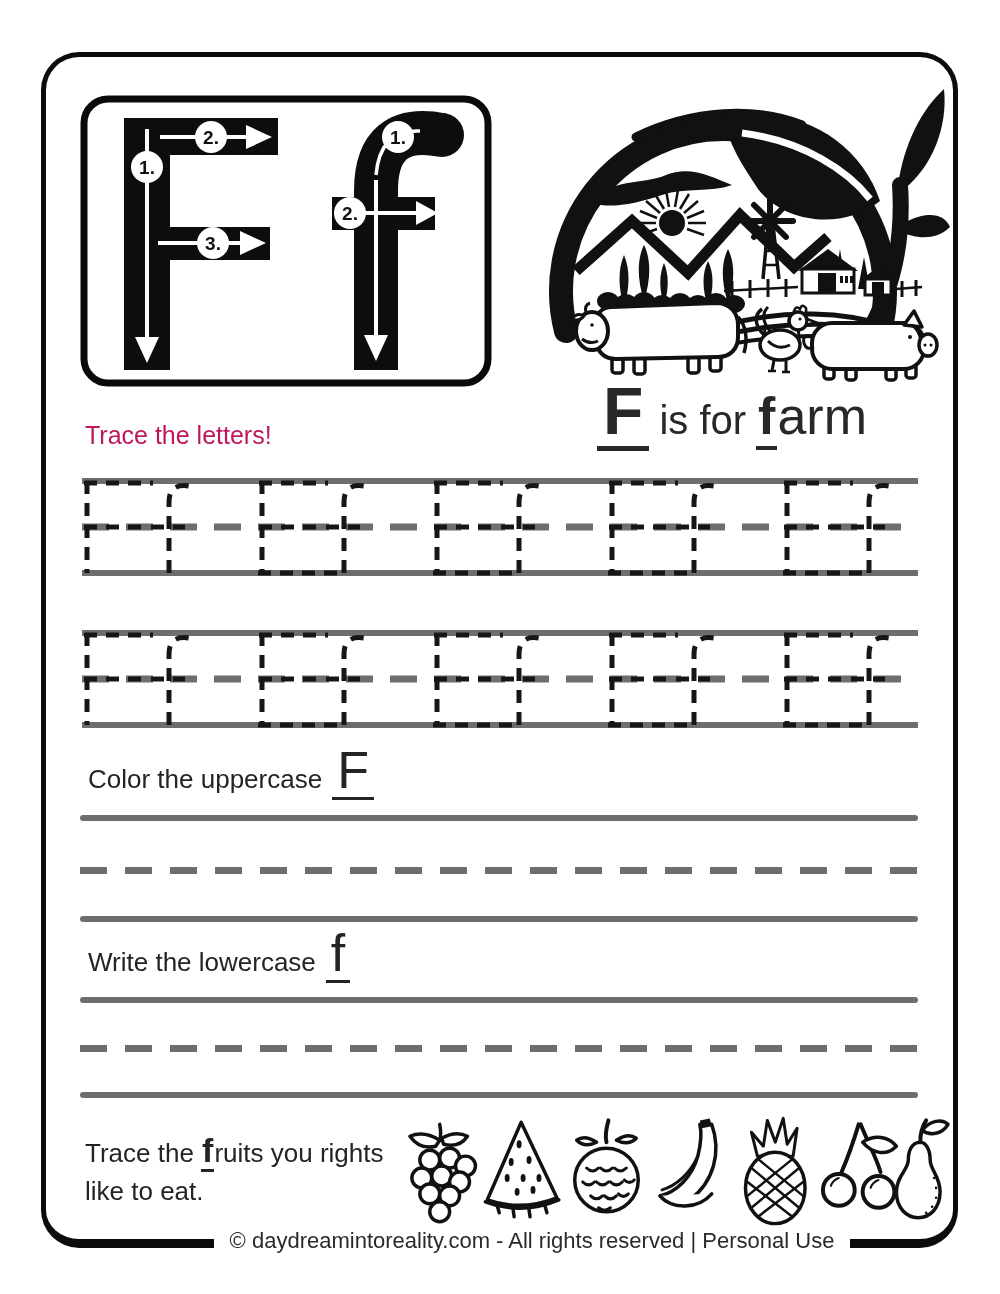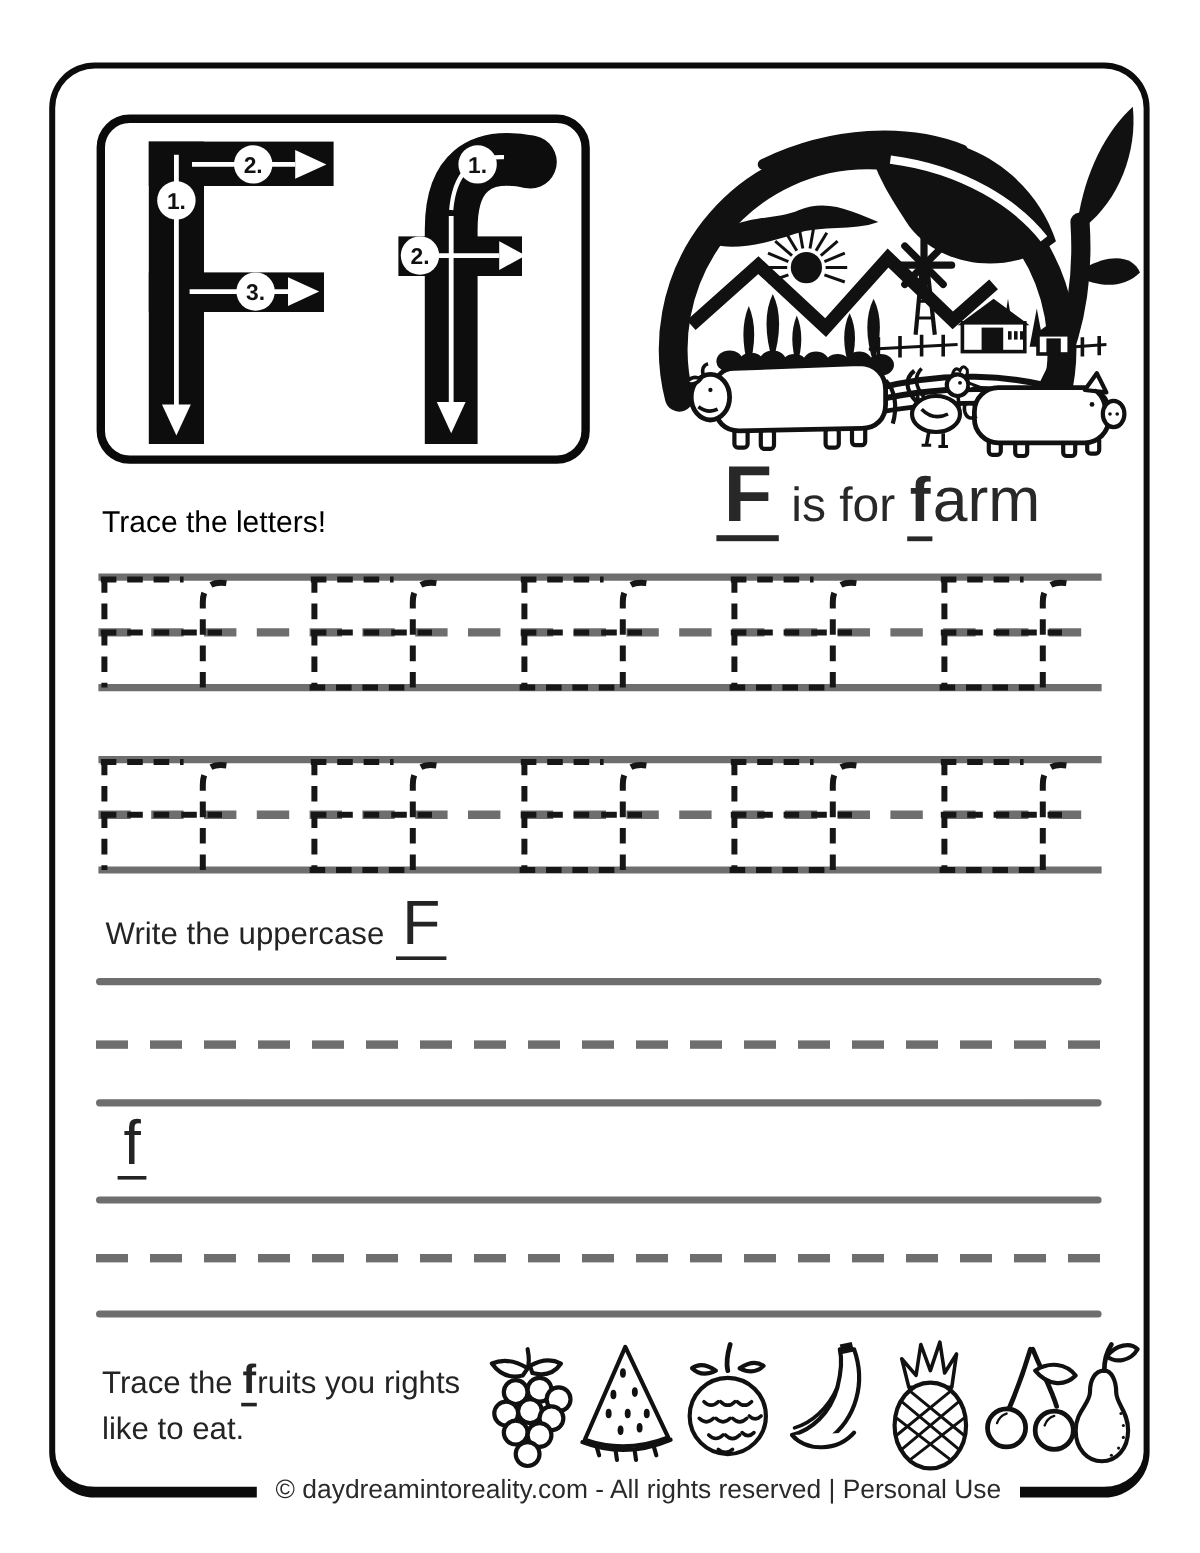--- a/index.html
+++ b/index.html
@@ -1,21 +1,21 @@
 <!DOCTYPE html>
 <html><head>
 <meta charset="utf-8">
 <style>
   * { margin:0; padding:0; box-sizing:border-box; }
   body { background:#e8e8e8; font-family:"Liberation Sans", sans-serif; }
   .page { position:relative; width:1000px; height:1294px; background:#ffffff; overflow:hidden; }
   .page-border { position:absolute; left:41px; top:52px; width:917px; height:1196px;
     border:5px solid #0c0c0c; border-bottom-width:9px; border-radius:38px; }
   .abs { position:absolute; }
-  .trace-label { left:85px; top:421px; font-size:25px; color:#000000; }
+  .trace-label { left:85px; top:421px; font-size:25px; color:#be185d; }
   .caption { left:512px; top:378px; width:440px; display:flex; justify-content:center;
     align-items:baseline; color:#282828; white-space:nowrap; }
   .caption .cap { font-size:66px; font-weight:600; line-height:1; border-bottom:5px solid #282828;
     padding:0 6px 2px 6px; margin-right:10px; }
   .caption .mid { font-size:40px; margin-right:10px;text-align:center; }
   .caption .lowf { font-size:52px; font-weight:700; line-height:1; border-bottom:4px solid #282828;
     padding:0 2px 1px 2px; }
   .caption .rest { font-size:52px; }
   .write-heading { display:flex; align-items:baseline; color:#242424; font-size:26px; white-space:nowrap; }
   .write-heading .big-letter { font-size:52px; line-height:1; border-bottom:3px solid #242424;
@@ -251,28 +251,29 @@
         <path d="M705,105 h84"></path>
       </g>
     </g>
   </svg>
 
   <svg class="abs" style="left:78px; top:620px;" width="844" height="116" viewBox="0 0 844 116">
     <use href="#row-content"></use>
   </svg>
 
   <div class="abs write-heading" style="left:88px; top:744px;">
-    <span>Write the uppercase</span>
+    <span>Color the uppercase</span>
     <span class="big-letter">F</span>
   </div>
   <div class="abs solid-line" style="top:815px;"></div>
   <div class="abs dashed-line" style="top:867px;"></div>
   <div class="abs solid-line" style="top:916px;"></div>
 
   <div class="abs write-heading" style="left:88px; top:927px;">
+    <span>Write the lowercase</span>
     <span class="big-letter">f</span>
   </div>
   <div class="abs solid-line" style="top:997px;"></div>
   <div class="abs dashed-line" style="top:1045px;"></div>
   <div class="abs solid-line" style="top:1092px;"></div>
 
   <div class="abs color-task">
     <span>Trace the </span><span class="bold-f">f</span><span>ruits you rights</span><br>
     <span>like to eat.</span>
   </div>

